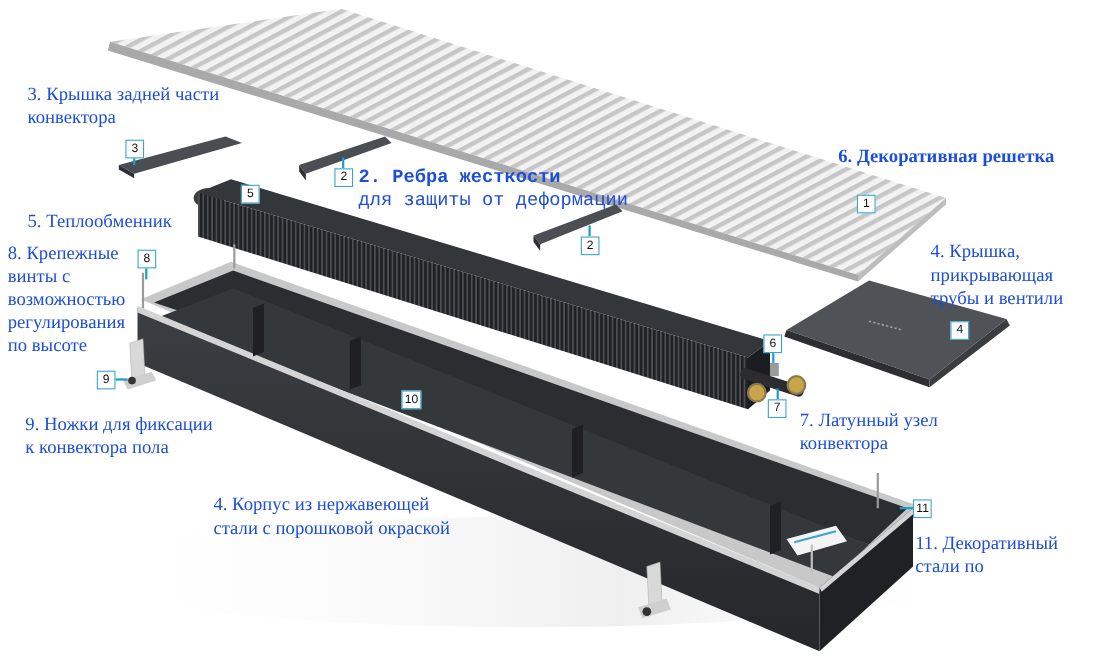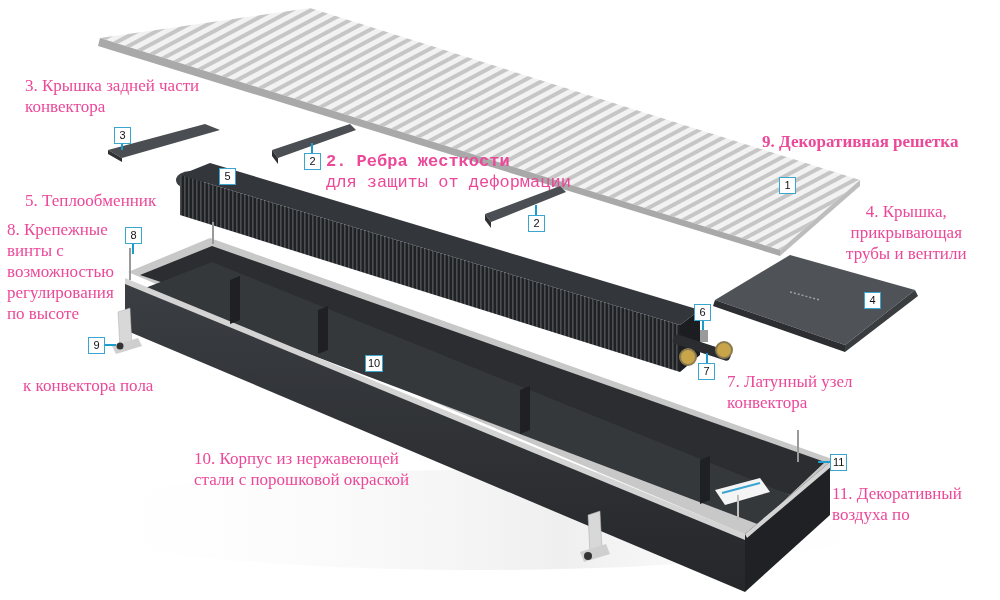--- a/index.html
+++ b/index.html
@@ -1,18 +1,18 @@
 <!DOCTYPE html>
 <html><head>
   <meta charset="utf-8">
   <style>
     html, body { margin: 0; padding: 0; background: #ffffff; }
     body { width: 1000px; height: 600px; position: relative; overflow: hidden; font-family: "Liberation Serif", "DejaVu Serif", serif; color: #111; }
     #stage { position: absolute; left: 0; top: 0; width: 1000px; height: 600px; }
-    .label { position: absolute; font-size: 17px; line-height: 21px; color: #ec4899; white-space: nowrap; }
+    .label { position: absolute; font-size: 17px; line-height: 21px; color: #1d4ed8; white-space: nowrap; }
     .label.bold { font-weight: bold; }
     .tag { position: absolute; min-width: 11px; height: 15px; padding: 0 2px; background: #fff; border: 1px solid #3aa6d0; font-family: "Liberation Sans", "DejaVu Sans", sans-serif; font-size: 11px; line-height: 15px; text-align: center; color: #111; }
     .line { position: absolute; background: #1b9ccc; }
   </style>
 </head>
 <body>
 
 <div id="stage">
 
   <svg width="1000" height="600" viewBox="0 0 1000 600" style="position:absolute;left:0;top:0">
@@ -136,34 +136,34 @@
   <div class="tag" style="left:864px;top:292px;">4</div>
   <div class="tag" style="left:219px;top:168px;">5</div>
   <div class="tag" style="left:694px;top:304px;">6</div>
   <div class="tag" style="left:698px;top:363px;">7</div>
   <div class="tag" style="left:125px;top:227px;">8</div>
   <div class="tag" style="left:88px;top:337px;">9</div>
   <div class="tag" style="left:365px;top:355px;">10</div>
   <div class="tag" style="left:830px;top:454px;">11</div>
 
   <div class="label bold" style="left:762px;top:131px;">
-    <div>9. Декоративная решетка</div>
+    <div>6. Декоративная решетка</div>
   </div>
 
   <div class="label" style="left:326px;top:151px;font-family:Liberation Mono, monospace;">
     <div style="font-weight:bold;">2. Ребра жесткости</div>
     <div>для защиты от деформации</div>
   </div>
 
   <div class="label" style="left:25px;top:75px;">
     <div>3. Крышка задней части</div>
     <div>конвектора</div>
   </div>
 
-  <div class="label" style="left:846px;top:201px;text-align:center;">
+  <div class="label" style="left:846px;top:218px;">
     <div>4. Крышка,</div>
     <div>прикрывающая</div>
     <div>трубы и вентили</div>
   </div>
 
   <div class="label" style="left:25px;top:190px;">
     <div>5. Теплообменник</div>
   </div>
 
 
@@ -174,26 +174,27 @@
 
   <div class="label" style="left:7px;top:219px;">
     <div>8. Крепежные</div>
     <div>винты с</div>
     <div>возможностью</div>
     <div>регулирования</div>
     <div>по высоте</div>
   </div>
 
   <div class="label" style="left:23px;top:375px;">
+    <div>9. Ножки для фиксации</div>
     <div>к конвектора пола</div>
   </div>
 
   <div class="label" style="left:194px;top:448px;">
-    <div>10. Корпус из нержавеющей</div>
+    <div>4. Корпус из нержавеющей</div>
     <div>стали с порошковой окраской</div>
   </div>
 
   <div class="label" style="left:832px;top:483px;">
     <div>11. Декоративный</div>
-    <div>воздуха по</div>
+    <div>стали по</div>
   </div>
 
 </div>
 
 </body></html>

